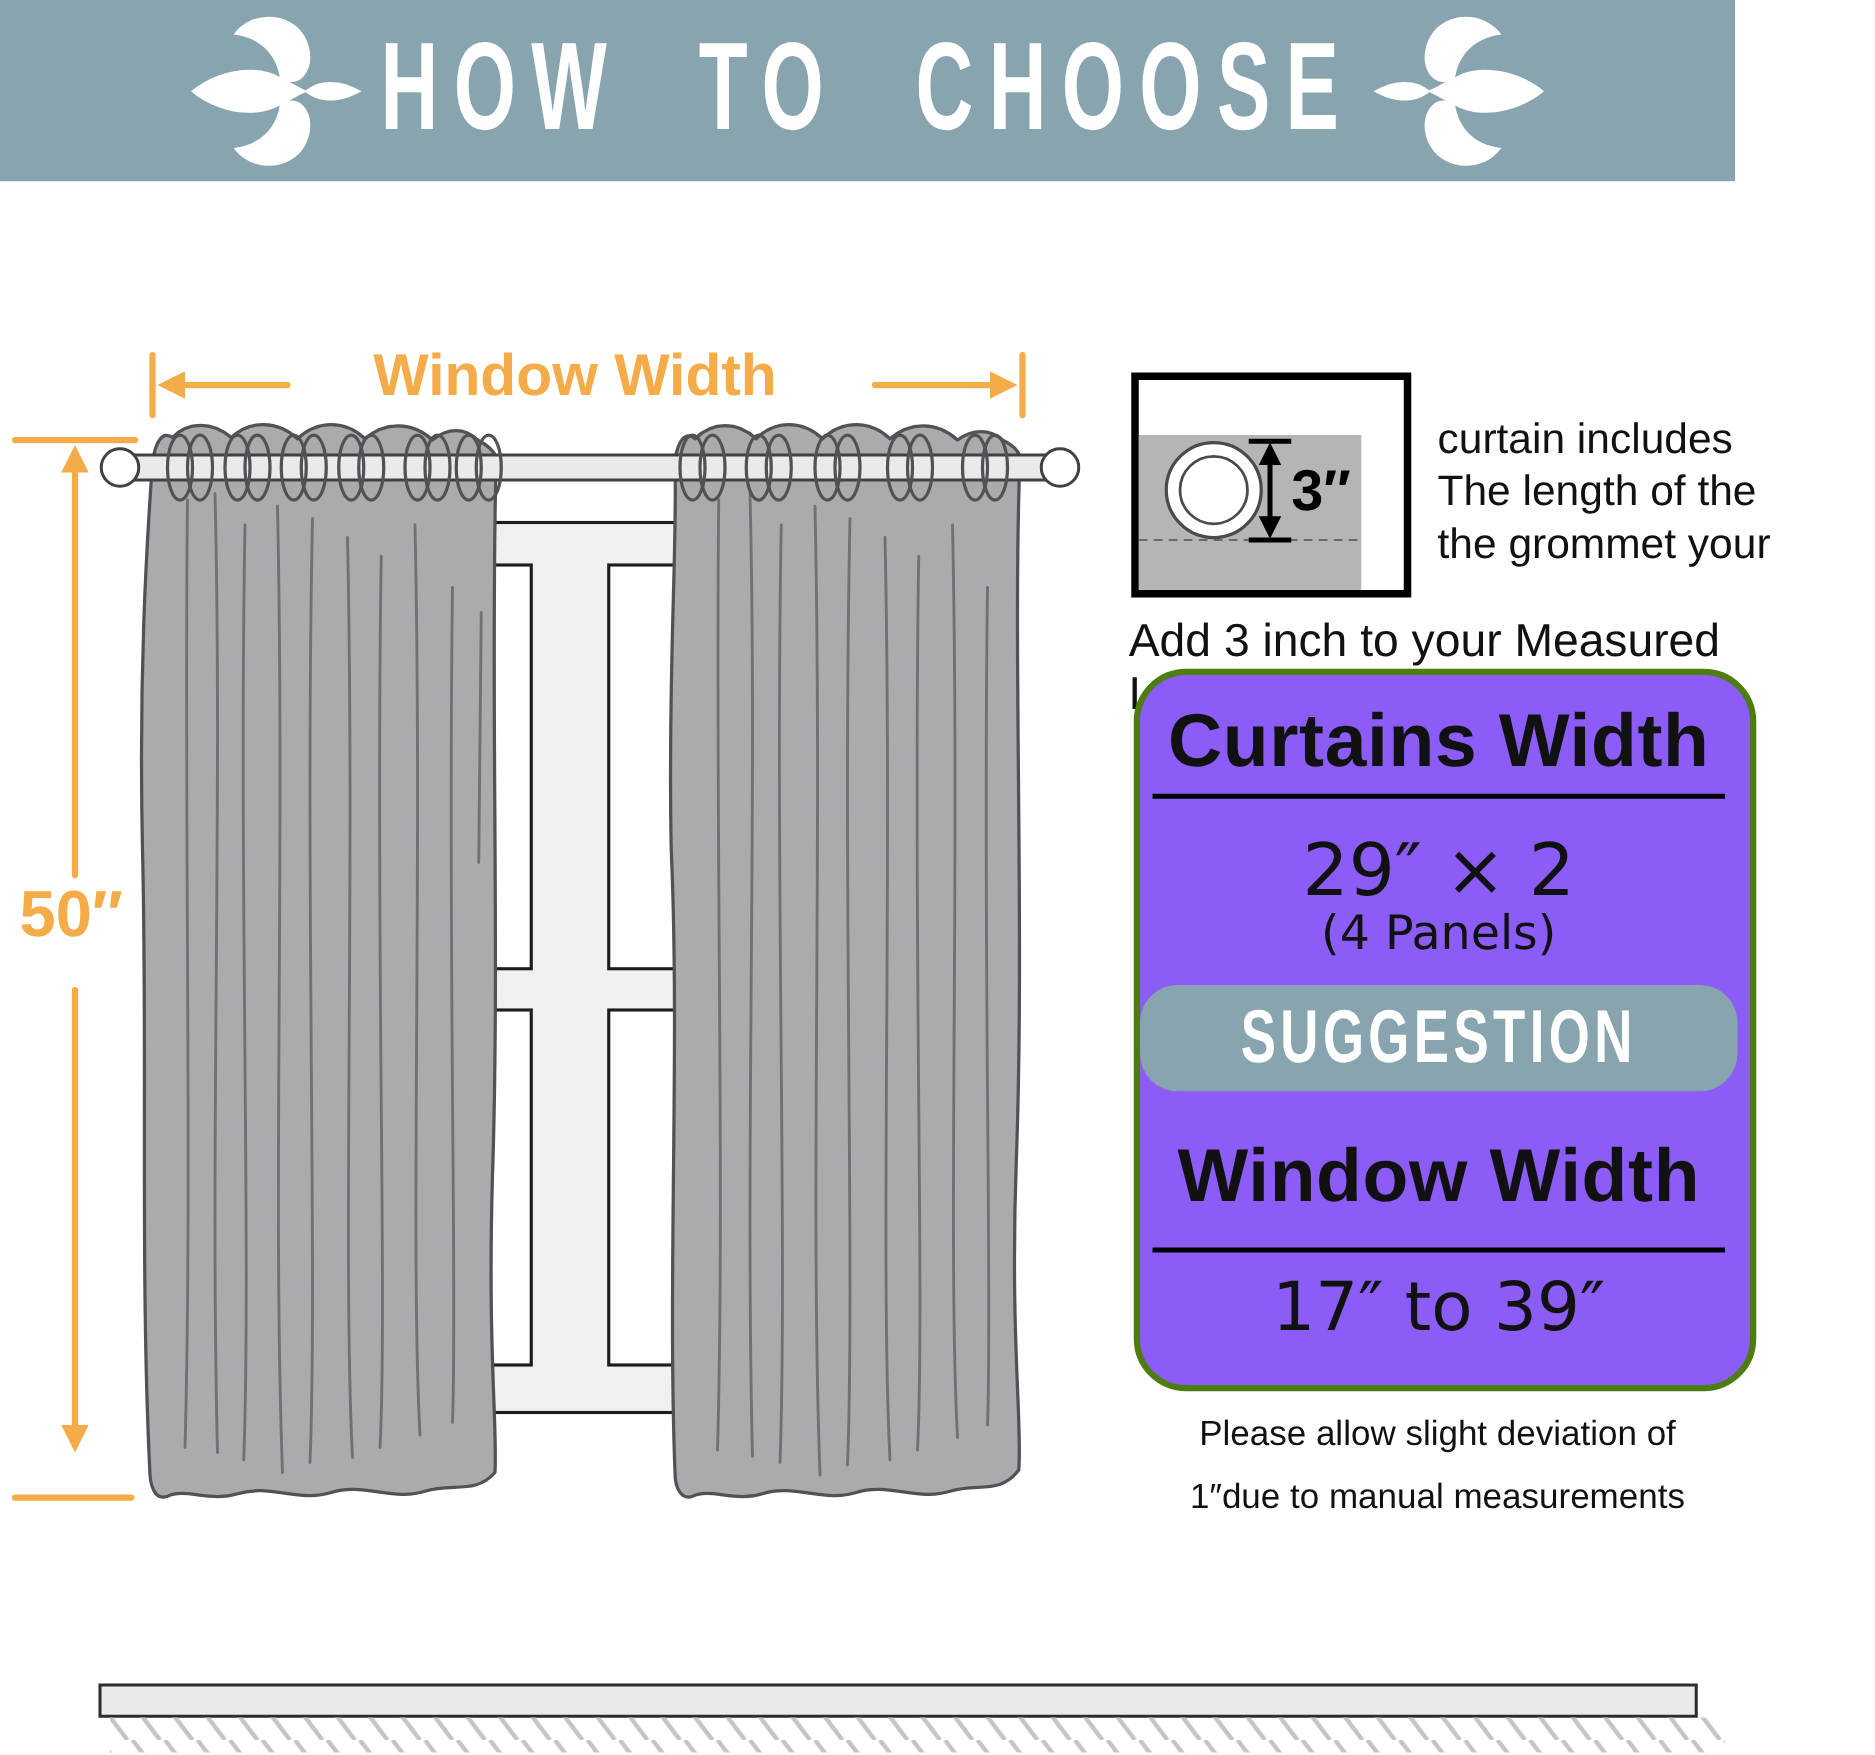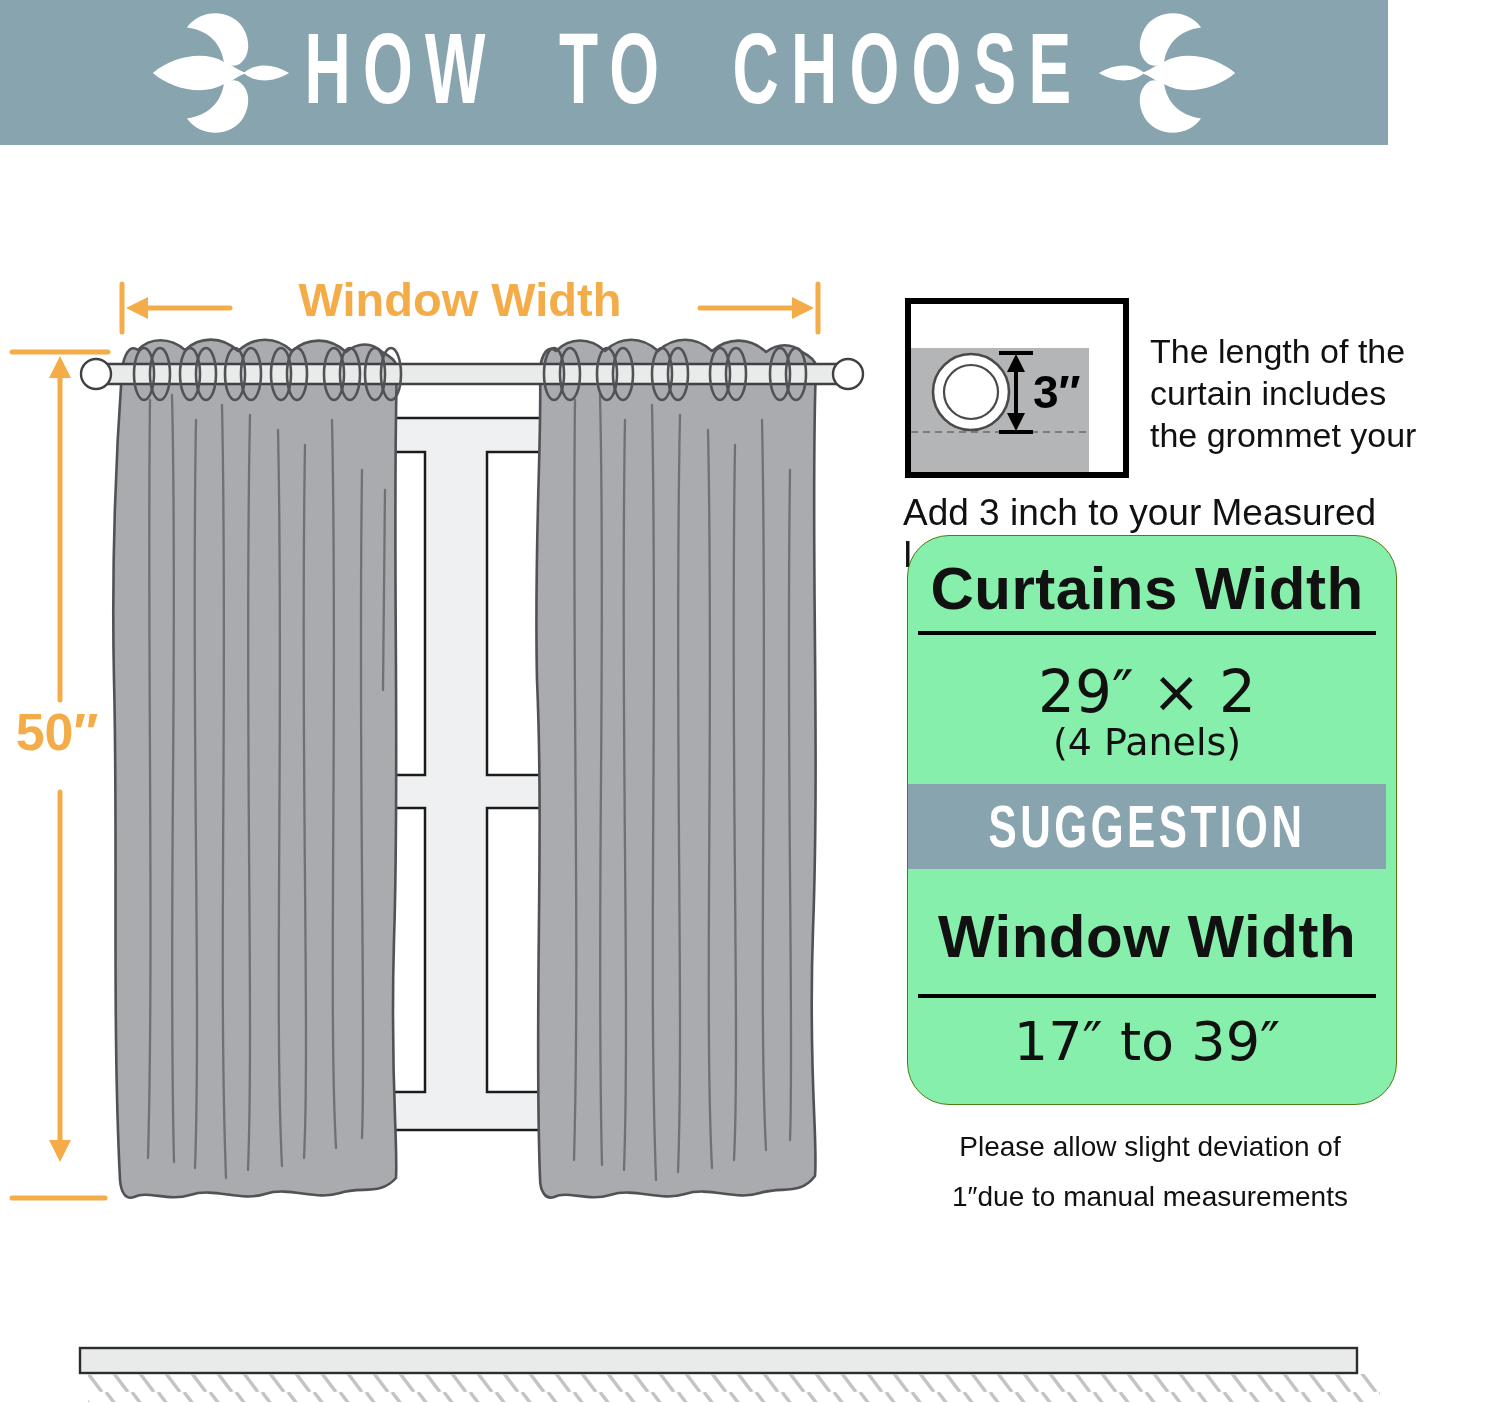--- a/index.html
+++ b/index.html
@@ -37,29 +37,29 @@
   .lbl-orange{position:absolute;color:var(--accent);font-weight:700;}
   #lbl-window-width{left:240px;top:272px;width:440px;text-align:center;font-size:47px;}
   #lbl-50{left:2px;top:702px;width:110px;text-align:center;font-size:52px;}
   
   .grom-box{position:absolute;left:905px;top:298px;width:212px;height:168px;
     border:6px solid #000;background:#fff;}
   .grom-caption{position:absolute;left:1150px;top:330px;width:300px;font-size:34px;
     line-height:42px;color:var(--ink);}
   .grom-note{position:absolute;left:903px;top:492px;width:520px;font-size:37px;color:var(--ink);}
   
-  .sbox{position:absolute;left:907px;top:535px;width:488px;height:568px;background:#86efac;
-    border:1px solid #4d7c0f;border-radius:42px;overflow:hidden;}
+  .sbox{position:absolute;left:907px;top:535px;width:488px;height:568px;background:#8b5cf6;
+    border:5px solid #4d7c0f;border-radius:42px;overflow:hidden;}
   .sbox .row{position:absolute;left:0;width:478px;text-align:center;}
   .sbox-title{font-weight:700;font-size:60px;letter-spacing:0.5px;}
   .sbox-divider{position:absolute;left:10px;width:458px;height:4px;background:#000;}
   .sbox-value{font-family:"DejaVu Sans",sans-serif;font-size:58px;}
   .sbox-sub{font-family:"DejaVu Sans",sans-serif;font-size:38px;}
   .sbox-banner{position:absolute;left:0;top:248px;width:478px;height:85px;background:var(--band);
-    display:flex;align-items:center;justify-content:center;}
+    display:flex;align-items:center;justify-content:center;border-radius:30px;}
   .sbox-banner span{display:inline-block;color:#fff;font-weight:700;font-size:48px;
     letter-spacing:4px;transform:scale(0.88,1.25);}
   .sbox-value2{font-family:"DejaVu Sans",sans-serif;font-size:54px;}
   
   .disclaimer{position:absolute;left:880px;top:1122px;width:540px;text-align:center;
     font-size:28px;line-height:50px;color:var(--ink);}
 </style>
 </head>
 <body>
 
@@ -212,22 +212,22 @@
         <line x1="88" y1="128" x2="122" y2="128"></line>
         <line x1="105" y1="55" x2="105" y2="122"></line>
       </g>
       <polygon points="105,50 96,68 114,68" fill="#000"></polygon>
       <polygon points="105,127 96,109 114,109" fill="#000"></polygon>
       <text x="122" y="104" font-size="46" font-weight="700" fill="#000" font-family="Liberation Sans, sans-serif">3″</text>
     </svg>
   </div>
 
   <div class="grom-caption">
+    <div>curtain includes</div>
     <div>The length of the</div>
-    <div>curtain includes</div>
     <div>the grommet your</div>
   </div>
 
   <div class="grom-note">Add 3 inch to your Measured Length</div>
 
   <div class="sbox">
     <div class="row sbox-title" style="top:18px">Curtains Width</div>
     <div class="sbox-divider" style="top:95px"></div>
     <div class="row sbox-value" style="top:122px">29″ × 2</div>
     <div class="row sbox-sub" style="top:184px">(4 Panels)</div>

